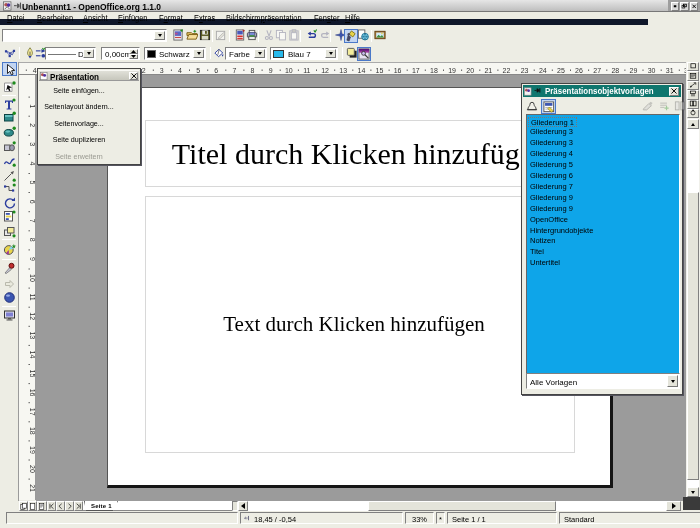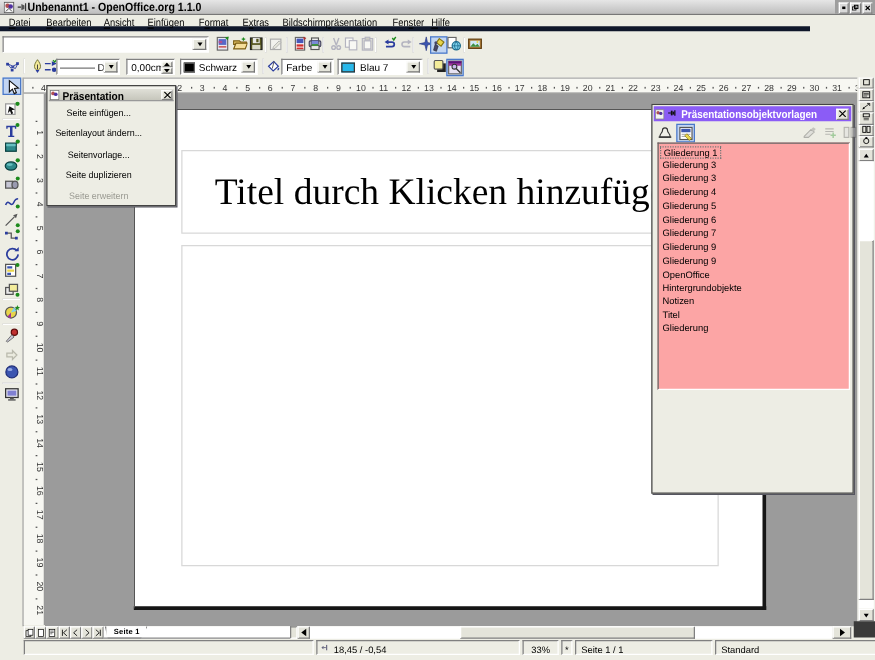--- a/index.html
+++ b/index.html
@@ -44,21 +44,21 @@
         <rect x="2" y="4.5" width="5.5" height="5" fill="none" stroke="#000" stroke-width="1.2"></rect>
         <rect x="5" y="2" width="5.5" height="5" fill="none" stroke="#000" stroke-width="1.6"></rect>
       </svg>
     </span>
     <span class="ab bo fx" style="left:689.9px;top:1.5px;width:8.6px;height:9px;background:#d9d9d9">
       <svg width="7" height="7" viewBox="0 0 13 13">
         <path d="M3 3l6.5 6.5M9.5 3l-6.5 6.5" stroke="#000" stroke-width="1.8"></path>
       </svg>
     </span>
   </div>
-<div class="ab" style="left:0;top:12px;width:648px;height:13px;border-bottom:4px solid #0f172a">
+<div class="ab" style="left:0;top:12px;width:648px;height:13px;border-bottom:6px solid #0f172a">
     <span class="mi" style="left:7px"><span class="u">D</span>atei</span>
     <span class="mi" style="left:37px"><span class="u">B</span>earbeiten</span>
     <span class="mi" style="left:83px"><span class="u">A</span>nsicht</span>
     <span class="mi" style="left:118px"><span class="u">E</span>infügen</span>
     <span class="mi" style="left:159px">F<span class="u">o</span>rmat</span>
     <span class="mi" style="left:194px">E<span class="u">x</span>tras</span>
     <span class="mi" style="left:226px">Bildschirm<span class="u">p</span>räsentation</span>
     <span class="mi" style="left:313.5px">Fen<span class="u">s</span>ter</span>
     <span class="mi" style="left:345px"><span class="u">H</span>ilfe</span>
   </div>
@@ -480,20 +480,21 @@
       <rect x="9.5" y="384.5" width="1.4" height="1" fill="#555"></rect>
       <text x="0" y="0" text-anchor="middle" transform="translate(10.5,394.0) rotate(90)">20</text>
       <rect x="9.5" y="403.6" width="1.4" height="1" fill="#555"></rect>
       <text x="0" y="0" text-anchor="middle" transform="translate(10.5,413.1) rotate(90)">21</text>
     </svg></div>
 <div class="ab" style="left:36px;top:75px;width:650px;height:426px;background:#9b9b9b">
     <div class="ab" style="left:71px;top:12px;width:506px;height:401px;background:#fff;border:1px solid #555;border-right:3px solid #151515;border-bottom:3px solid #151515">
       <div class="ab" style="left:37px;top:32px;width:430px;height:67px;border:1px solid #d8d8d8;"></div>
       <div class="ab" style="left:37px;top:108px;width:430px;height:257px;border:1px solid #d8d8d8;"></div>
       <div class="ab fx" style="left:37px;top:32px;width:430px;height:67px;font-family:'Liberation Serif',serif;font-size:30px;white-space:nowrap">Titel durch Klicken hinzufügen</div>
+      <div class="ab fx" style="left:31px;top:108px;width:430px;height:257px;font-family:'Liberation Serif',serif;font-size:21px;white-space:nowrap">Text durch Klicken hinzufügen</div>
     </div>
   </div>
 <div class="ab" style="left:686px;top:62px;width:14px;height:448px;background:#f0f0ea">
     <div class="ab bo fx" style="left:1px;top:0.0px;width:12px;height:9.4px;background:#e4e4da">
       <svg width="11" height="9" viewBox="0 0 13 13">
         <rect x="3.5" y="2.5" width="6.5" height="6" fill="none" stroke="#000"></rect>
       </svg>
     </div>
     <div class="ab bo fx" style="left:1px;top:9.4px;width:12px;height:9.4px;background:#e4e4da">
       <svg width="11" height="9" viewBox="0 0 13 13">
@@ -578,21 +579,21 @@
     <div class="ab bi" style="left:213px;top:0;width:6px;height:10px;background:#e4e4da"></div>
     <div class="ab bo fx" style="left:219px;top:0;width:9.5px;height:10px;background:#e4e4da">
       <span style="width:0;height:0;border-top:3px solid transparent;border-bottom:3px solid transparent;border-right:4px solid #000"></span>
     </div>
     <div class="ab" style="left:228.5px;top:0;width:418.5px;height:10px;background:#fff"></div>
     <div class="ab bo" style="left:349px;top:0;width:188px;height:10px;background:#e4e4da"></div>
     <div class="ab bo fx" style="left:647px;top:0;width:15px;height:10px;background:#e4e4da">
       <span style="width:0;height:0;border-top:3px solid transparent;border-bottom:3px solid transparent;border-left:4px solid #000"></span>
     </div>
   </div>
-<div class="ab" style="left:17px;top:512px;width:572px;height:12px;font-size:7.5px">
+<div class="ab" style="left:4px;top:512px;width:572px;height:12px;font-size:7.5px">
     <div class="ab bi" style="left:2px;top:0;width:232px;height:12px"></div>
     <div class="ab bi" style="left:236px;top:0;width:163px;height:12px;padding:1.5px 0 0 3px"><svg width="8" height="8" viewBox="0 0 13 13">
         <path d="M1 5h5M1 5l2-2M1 5l2 2" stroke="#446" fill="none"></path>
         <rect x="6.5" y="1.5" width="1.2" height="7" fill="#446"></rect>
       </svg> <span style="position:absolute;left:13px;top:2px">18,45 / -0,54</span></div>
     <div class="ab bi" style="left:401px;top:0;width:29px;height:12px;padding:2px 0 0 6px">33%</div>
     <div class="ab bi" style="left:432px;top:0;width:9px;height:12px;padding:2px 0 0 2px">*</div>
     <div class="ab bi" style="left:443px;top:0;width:110px;height:12px;padding:2px 0 0 4px">Seite 1 / 1</div>
     <div class="ab bi" style="left:555px;top:0;width:143px;height:12px;padding:2px 0 0 4px">Standard</div>
   </div>
@@ -610,21 +611,21 @@
         </svg>
       </span>
     </div>
     <div class="ab" style="left:2px;top:15.0px;width:78px;height:14px;text-align:center;font-size:7.5px;line-height:14px;color:#000;white-space:nowrap;transform:scaleX(0.95)">Seite einfügen...</div>
     <div class="ab" style="left:2px;top:31.4px;width:78px;height:14px;text-align:center;font-size:7.5px;line-height:14px;color:#000;white-space:nowrap;transform:scaleX(0.95)">Seitenlayout ändern...</div>
     <div class="ab" style="left:2px;top:47.8px;width:78px;height:14px;text-align:center;font-size:7.5px;line-height:14px;color:#000;white-space:nowrap;transform:scaleX(0.95)">Seitenvorlage...</div>
     <div class="ab" style="left:2px;top:64.2px;width:78px;height:14px;text-align:center;font-size:7.5px;line-height:14px;color:#000;white-space:nowrap;transform:scaleX(0.95)">Seite duplizieren</div>
     <div class="ab" style="left:2px;top:80.6px;width:78px;height:14px;text-align:center;font-size:7.5px;line-height:14px;color:#9a9a92;white-space:nowrap;transform:scaleX(0.95)">Seite erweitern</div>
   </div>
 <div class="lw" style="left:521px;top:83px;width:162px;height:312px;border-color:#444">
-    <div class="ab" style="left:1px;top:1px;right:1px;height:12px;background:#8b5cf6">
+    <div class="ab" style="left:1px;top:1px;right:1px;height:12px;background:#0f766e">
       <span class="ab" style="left:1px;top:1.5px"><svg width="8" height="9" viewBox="0 0 13 13">
           <rect x="0.5" y="0.5" width="11" height="12" fill="#f2f2f2" stroke="#888"></rect>
           <circle cx="4" cy="4.4" r="2.2" fill="#b05050"></circle>
           <circle cx="7.5" cy="5.2" r="2.2" fill="#5030a0"></circle>
         </svg></span>
       <span class="ab" style="left:10px;top:3px"><svg width="10" height="7" viewBox="0 0 13 13">
           <path d="M0 4.5h4" stroke="#111" stroke-width="1.6"></path>
           <rect x="4" y="1" width="2.6" height="7" fill="#111"></rect>
           <rect x="6.6" y="2.4" width="2.6" height="4.4" fill="#111"></rect>
           <path d="M10 0.5v8" stroke="#111" stroke-width="1.8"></path>
@@ -653,28 +654,34 @@
         <path d="M7.5 3l2-2 2.5 1.5-2 2.5z" fill="#888"></path>
       </svg></div>
     <div class="ab" style="left:136px;top:17px;width:13px;height:12px;opacity:0.4"><svg width="12" height="11" viewBox="0 0 13 13">
         <path d="M2 2.5h8M2 5h8M2 7.5h5" stroke="#666"></path>
         <path d="M9.5 6v5M7 8.5h5" stroke="#393" stroke-width="1.4"></path>
       </svg></div>
     <div class="ab" style="left:152px;top:17px;width:13px;height:12px;opacity:0.4"><svg width="12" height="11" viewBox="0 0 13 13">
         <rect x="1" y="1" width="4.4" height="9.5" fill="#ddd" stroke="#555"></rect>
         <rect x="7.5" y="1" width="4.4" height="9.5" fill="#ddd" stroke="#555"></rect>
       </svg></div>
-    <div class="ab" style="left:4px;top:30px;width:154px;height:198px;background:#fca5a5;border:1px solid;border-color:#666 #fff #fff #666;font-size:7.5px;overflow:hidden">
+    <div class="ab" style="left:4px;top:30px;width:154px;height:271px;background:#0ea5e9;border:1px solid;border-color:#666 #fff #fff #666;font-size:7.5px;overflow:hidden">
       <div style="position:absolute;left:1px;top:1.5px;height:10px;line-height:10px;border:1px dotted #777;padding:0 2px;white-space:nowrap">Gliederung 1</div>
       <div style="position:absolute;left:1px;top:12.4px;height:10px;line-height:10px;padding:0 2px;white-space:nowrap">Gliederung 3</div>
       <div style="position:absolute;left:1px;top:23.3px;height:10px;line-height:10px;padding:0 2px;white-space:nowrap">Gliederung 3</div>
       <div style="position:absolute;left:1px;top:34.2px;height:10px;line-height:10px;padding:0 2px;white-space:nowrap">Gliederung 4</div>
       <div style="position:absolute;left:1px;top:45.1px;height:10px;line-height:10px;padding:0 2px;white-space:nowrap">Gliederung 5</div>
       <div style="position:absolute;left:1px;top:56.0px;height:10px;line-height:10px;padding:0 2px;white-space:nowrap">Gliederung 6</div>
       <div style="position:absolute;left:1px;top:66.9px;height:10px;line-height:10px;padding:0 2px;white-space:nowrap">Gliederung 7</div>
       <div style="position:absolute;left:1px;top:77.8px;height:10px;line-height:10px;padding:0 2px;white-space:nowrap">Gliederung 9</div>
       <div style="position:absolute;left:1px;top:88.7px;height:10px;line-height:10px;padding:0 2px;white-space:nowrap">Gliederung 9</div>
       <div style="position:absolute;left:1px;top:99.6px;height:10px;line-height:10px;padding:0 2px;white-space:nowrap">OpenOffice</div>
       <div style="position:absolute;left:1px;top:110.5px;height:10px;line-height:10px;padding:0 2px;white-space:nowrap">Hintergrundobjekte</div>
       <div style="position:absolute;left:1px;top:121.4px;height:10px;line-height:10px;padding:0 2px;white-space:nowrap">Notizen</div>
       <div style="position:absolute;left:1px;top:132.3px;height:10px;line-height:10px;padding:0 2px;white-space:nowrap">Titel</div>
-      <div style="position:absolute;left:1px;top:143.2px;height:10px;line-height:10px;padding:0 2px;white-space:nowrap">Gliederung</div>
+      <div style="position:absolute;left:1px;top:143.2px;height:10px;line-height:10px;padding:0 2px;white-space:nowrap">Untertitel</div>
+    </div>
+    <div class="combo" style="left:4px;top:289px;width:154px;height:16px">
+      <span class="lbl" style="top:3.5px">Alle Vorlagen</span>
+      <span class="cbtn">
+        <span class="arr"></span>
+      </span>
     </div>
   </div>
 </body></html>

